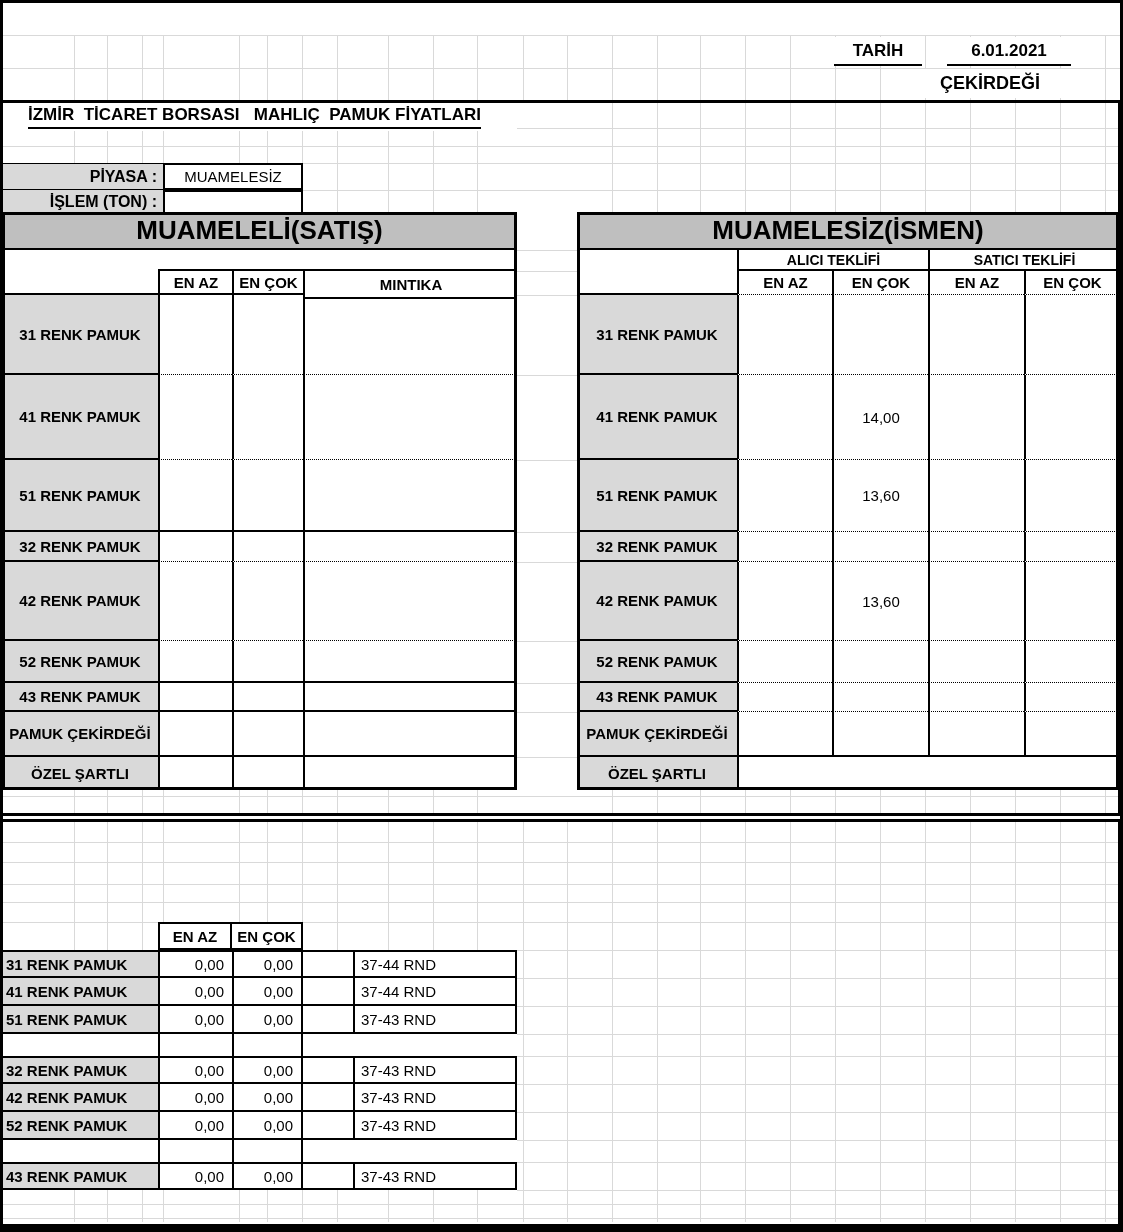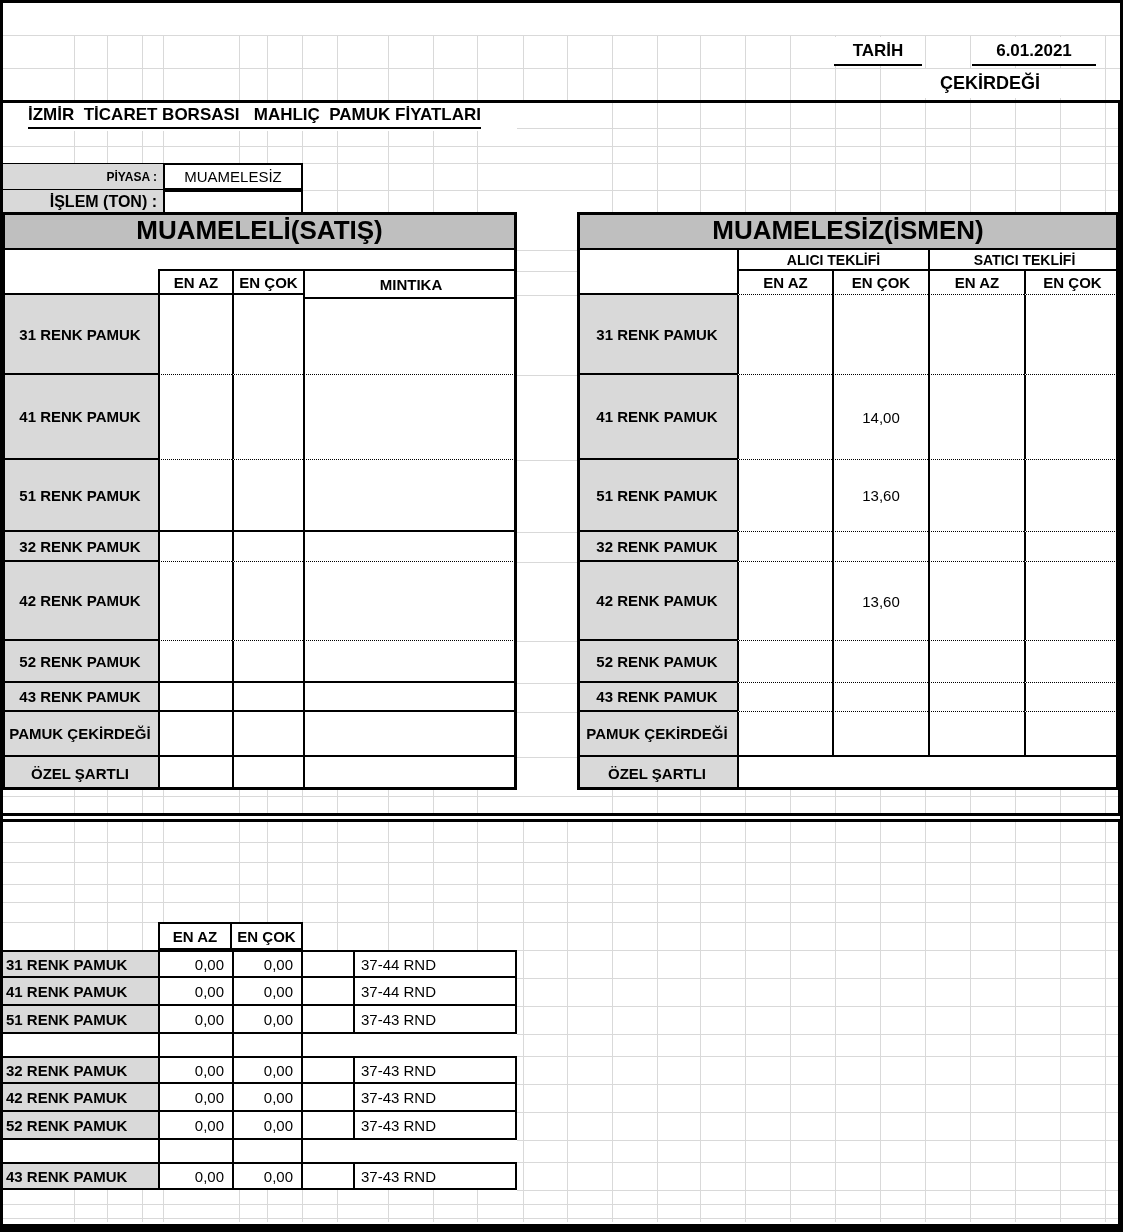--- a/index.html
+++ b/index.html
@@ -122,28 +122,28 @@
       <div class="gridline" style="left: 517px; top: 1034px; width: 603px; height: 1px;"></div>
       <div class="gridline" style="left: 517px; top: 1056px; width: 603px; height: 1px;"></div>
       <div class="gridline" style="left: 517px; top: 1084px; width: 603px; height: 1px;"></div>
       <div class="gridline" style="left: 517px; top: 1112px; width: 603px; height: 1px;"></div>
       <div class="gridline" style="left: 517px; top: 1140px; width: 603px; height: 1px;"></div>
       <div class="gridline" style="left: 517px; top: 1162px; width: 603px; height: 1px;"></div>
       <div class="gridline" style="left: 517px; top: 1190px; width: 603px; height: 1px;"></div>
     </div>
 
   <div class="chip u" style="left:834px;top:37px;width:88px;height:27px;">TARİH</div>
-  <div class="chip u" style="left:972px;top:37px;width:124px;height:27px;">6.01.2021</div>
+  <div class="chip u" style="left:947px;top:37px;width:124px;height:27px;">6.01.2021</div>
   <div class="chip" style="left:915px;top:69px;width:150px;height:29px;font-size:18px;">ÇEKİRDEĞİ</div>
 
   <div class="heading" style="left:2px;top:103px;width:515px;height:28px;">
     <span style="margin-left:26px;">İZMİR  TİCARET BORSASI   MAHLIÇ  PAMUK FİYATLARI</span>
   </div>
   <div id="content-layer">
-      <div class="c" style="left: 2px; top: 163px; width: 161px; height: 27px; background: rgb(217, 217, 217); border-top: 1px solid rgb(0, 0, 0); border-bottom: 1px solid rgb(0, 0, 0); justify-content: flex-end; font-size: 12px; padding: 0px 6px 0px 0px;">PİYASA :</div>
+      <div class="c" style="left: 2px; top: 163px; width: 161px; height: 27px; background: rgb(217, 217, 217); border-top: 1px solid rgb(0, 0, 0); border-bottom: 1px solid rgb(0, 0, 0); justify-content: flex-end; font-size: 16px; padding: 0px 6px 0px 0px;">PİYASA :</div>
       <div class="c v" style="left: 163px; top: 163px; width: 140px; height: 27px; background: rgb(255, 255, 255); border: 2px solid rgb(0, 0, 0);">MUAMELESİZ</div>
       <div class="c" style="left: 2px; top: 190px; width: 161px; height: 24px; background: rgb(217, 217, 217); border-bottom: 1px solid rgb(0, 0, 0); justify-content: flex-end; font-size: 16px; padding: 0px 6px 0px 0px;">İŞLEM (TON) :</div>
       <div class="c v" style="left: 163px; top: 190px; width: 140px; height: 24px; background: rgb(255, 255, 255); border: 2px solid rgb(0, 0, 0);"></div>
       <div class="c" style="left: 2px; top: 212px; width: 515px; height: 578px; background: rgb(255, 255, 255);"></div>
       <div class="c" style="left: 2px; top: 212px; width: 515px; height: 38px; background: rgb(191, 191, 191); border-bottom: 2px solid rgb(0, 0, 0); font-size: 26px;">MUAMELELİ(SATIŞ)</div>
       <div class="c" style="left: 2px; top: 250px; width: 156px; height: 45px; border-bottom: 2px solid rgb(0, 0, 0);"></div>
       <div class="c" style="left: 158px; top: 250px; width: 359px; height: 21px; border-bottom: 2px solid rgb(0, 0, 0);"></div>
       <div class="c" style="left: 158px; top: 271px; width: 74px; height: 24px; border-left: 2px solid rgb(0, 0, 0); border-bottom: 2px solid rgb(0, 0, 0);">EN AZ</div>
       <div class="c" style="left: 232px; top: 271px; width: 71px; height: 24px; border-left: 2px solid rgb(0, 0, 0); border-bottom: 2px solid rgb(0, 0, 0);">EN ÇOK</div>
       <div class="c" style="left: 303px; top: 271px; width: 214px; height: 28px; border-left: 2px solid rgb(0, 0, 0); border-bottom: 2px solid rgb(0, 0, 0);">MINTIKA</div>

